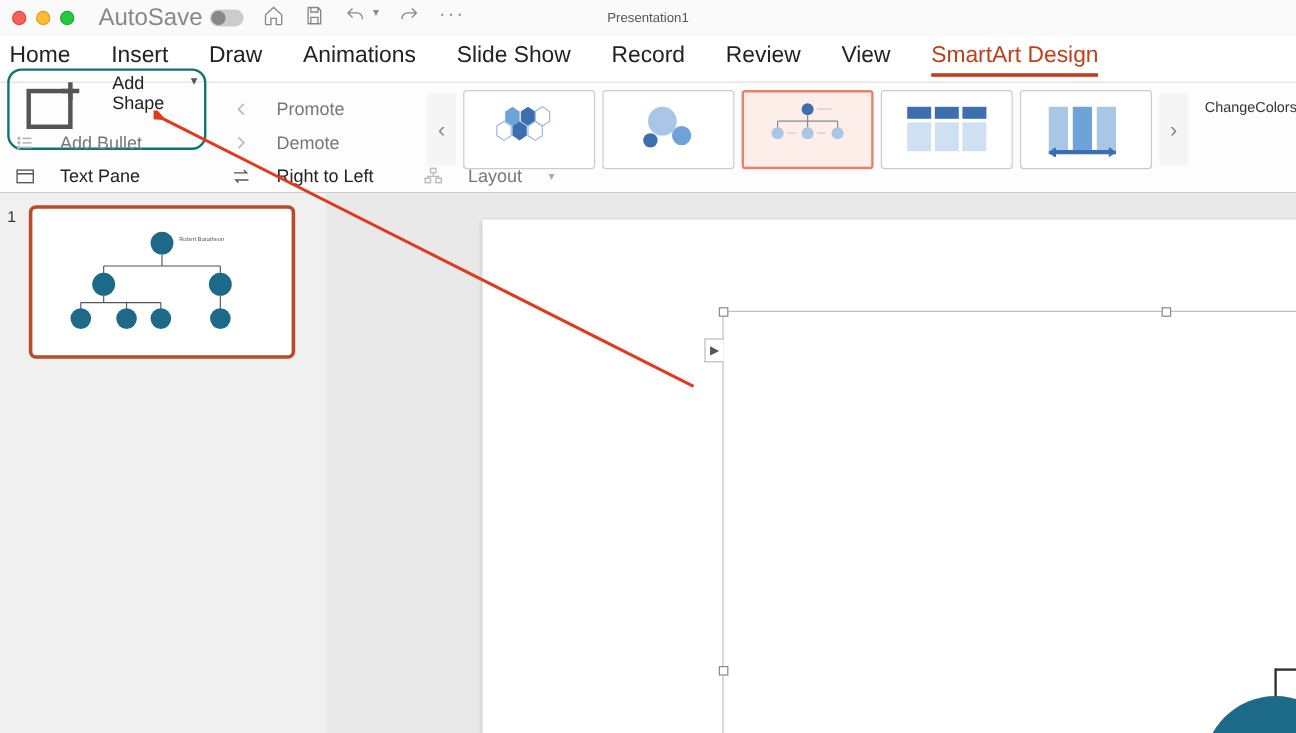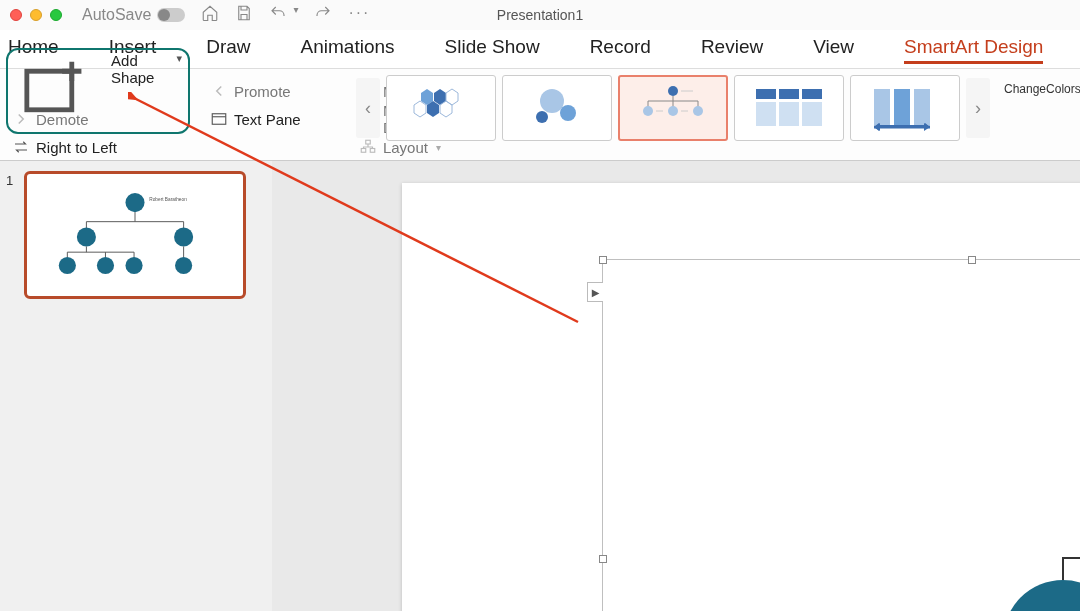--- a/index.html
+++ b/index.html
@@ -20,34 +20,34 @@
     align-items: center;
     padding: 0 10px;
     position: relative;
     background: #fafafa;
   }
   .traffic-lights { display: flex; gap: 8px; align-items: center; }
   .dot { width: 12px; height: 12px; border-radius: 50%; }
   .dot.red { background: #ff5f57; border: 1px solid #e0443e; }
   .dot.yellow { background: #febc2e; border: 1px solid #d79f2c; }
   .dot.green { background: #28c840; border: 1px solid #1ba92e; }
-  .autosave { margin-left: 20px; color: #888; font-size: 16px; display:flex; align-items:center; gap:6px;}
+  .autosave { margin-left: 20px; color: #888; font-size: 20px; display:flex; align-items:center; gap:6px;}
   .toggle {
     width: 28px; height: 14px; border-radius: 7px; background: #ccc; position: relative;
   }
   .toggle::after { content:""; position:absolute; left:1px; top:1px; width:12px;height:12px;border-radius:50%; background:#888; }
   .qa-icons { margin-left: 16px; display:flex; gap:16px; color:#777; }
   .qa-icons svg { width:18px; height:18px; }
   .doc-title {
     position: absolute; left: 50%; transform: translateX(-50%);
-    color: #555; font-size: 14px;
+    color: #555; font-size: 11px;
   }
   
   .ribbon-tabs {
-    display: flex; gap: 50px;
+    display: flex; gap: 34px;
     padding: 6px 8px 4px 8px;
     font-size: 19px;
     font-weight: 500;
     color: #222;
     border-bottom: 1px solid #ddd;
   }
   .ribbon-tabs .tab { cursor: pointer; padding-bottom: 3px; }
   .ribbon-tabs .tab.active { color: #c43e1c; border-bottom: 3px solid #c43e1c; font-weight:400;}
   
   .ribbon {
@@ -61,21 +61,21 @@
   .group-btns {
     display:grid;
     grid-template-columns: auto auto;
     grid-template-rows: repeat(3, 28px);
     column-gap: 14px;
     align-items:center;
     width: 370px;
     padding-top:2px;
   }
   .cmd {
-    display:flex; align-items:center; gap:6px;
+    display:flex; align-items:center; gap:20px;
     font-size:15px;
     color:#777;
     height:28px;
     padding:0 6px;
   }
   .cmd.enabled { color:#222; }
   .cmd svg { width:18px; height:18px; flex-shrink:0; }
   .addshape {
     border:2px solid #0f766e;
     border-radius: 12px;
@@ -235,20 +235,31 @@
       <span>Add Shape</span>
       <span class="chev">▾</span>
     </div>
     <div class="cmd">
       <svg viewBox="0 0 24 24" stroke="#bbb" fill="none" stroke-width="2">
           <path d="M15 6l-6 6 6 6"></path>
         </svg>
       <span>Promote</span>
     </div>
 
+    <div class="cmd">
+      <svg viewBox="0 0 24 24" stroke="#bbb" fill="none" stroke-width="2">
+          <circle cx="5" cy="7" r="1" fill="#bbb"></circle>
+          <path d="M9 7h10"></path>
+          <circle cx="5" cy="12" r="1" fill="#bbb"></circle>
+          <path d="M9 12h10"></path>
+          <circle cx="5" cy="17" r="1" fill="#bbb"></circle>
+          <path d="M9 17h10"></path>
+        </svg>
+      <span>Add Bullet</span>
+    </div>
     <div class="cmd">
       <svg viewBox="0 0 24 24" stroke="#bbb" fill="none" stroke-width="2">
           <path d="M9 6l6 6-6 6"></path>
         </svg>
       <span>Demote</span>
     </div>
 
     <div class="cmd enabled">
       <svg viewBox="0 0 24 24" stroke="#555" fill="none" stroke-width="1.5">
           <rect x="3" y="5" width="18" height="14"></rect>

